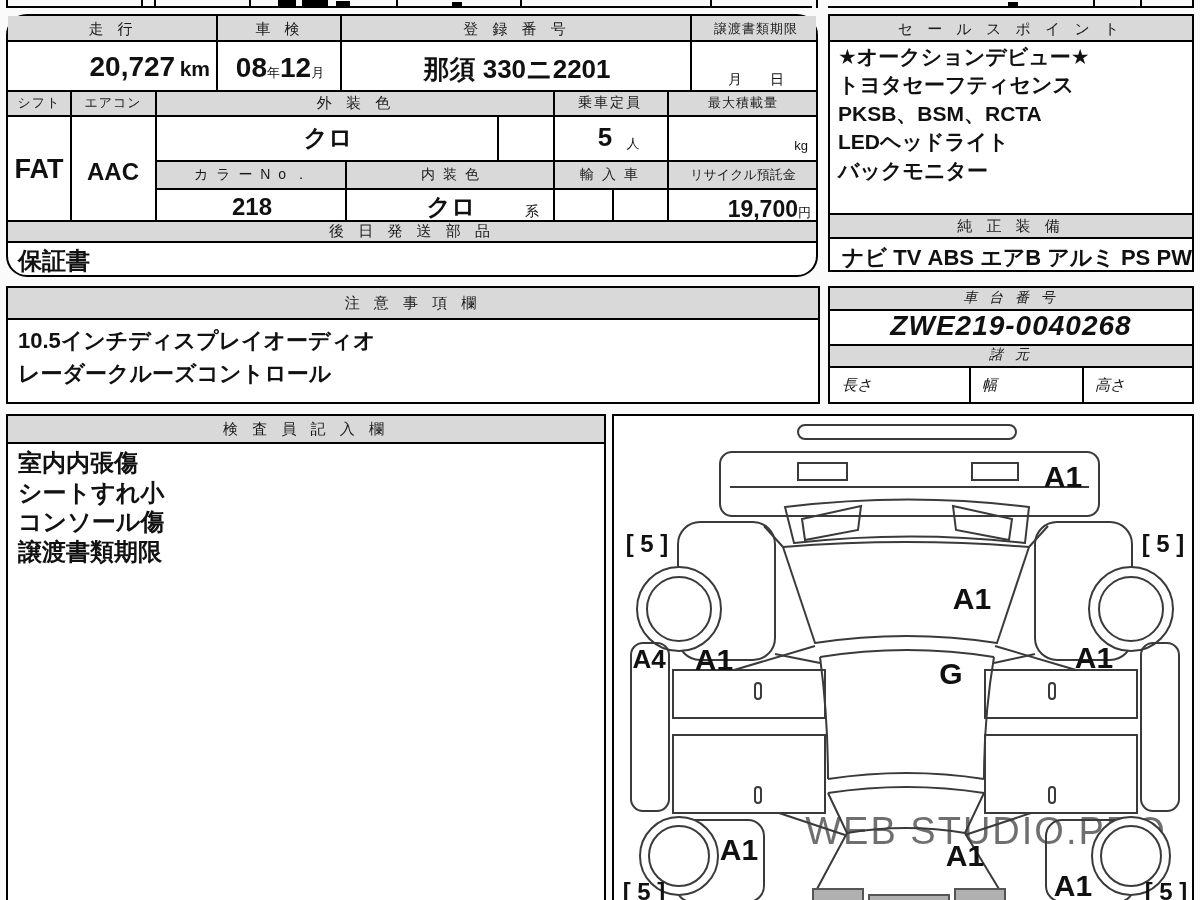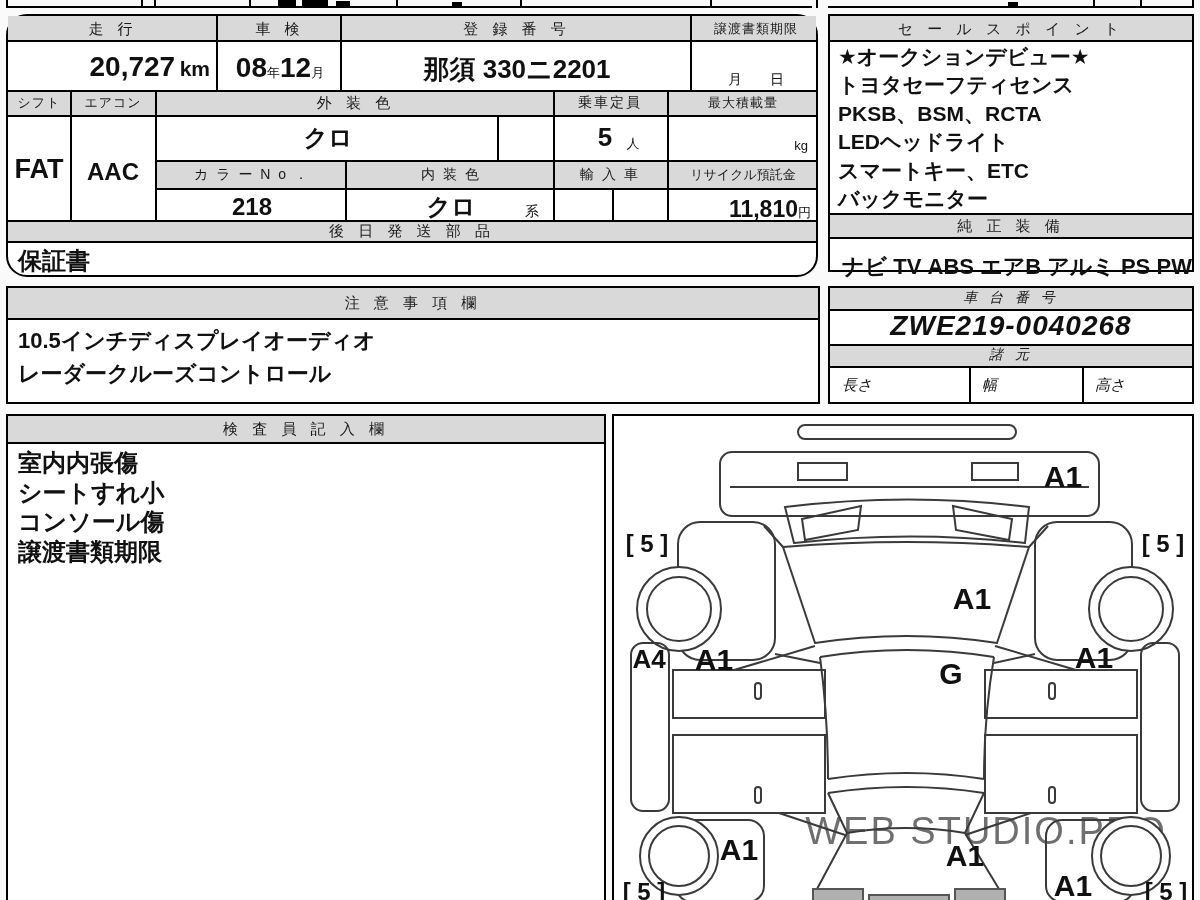--- a/index.html
+++ b/index.html
@@ -103,43 +103,42 @@
     <span class="t rgt u13" style="left:800px;top:129px;">kg</span>
 
     <span class="t ctr hdr-s" style="left:244px;top:159px;">カ ラ ー N o ．</span>
     <span class="t ctr hdr-s" style="left:443px;top:159px;">内 装 色</span>
     <span class="t ctr hdr-s" style="left:602px;top:159px;">輸 入 車</span>
     <span class="t ctr hdr-xs" style="left:735px;top:159px;letter-spacing:0;">リサイクル預託金</span>
 
     <span class="t ctr v24" style="left:244px;top:191px;">218</span>
     <span class="t ctr v24" style="left:443px;top:191px;">クロ</span>
     <span class="t ctr" style="left:524px;top:196px;font-size:14px;">系</span>
-    <span class="t rgt" style="left:803px;top:193px;"><span class="v23">11,810</span><span class="u13">円</span></span>
+    <span class="t rgt" style="left:803px;top:193px;"><span class="v23">19,700</span><span class="u13">円</span></span>
 
     <span class="t ctr hdr" style="left:404px;top:215px;">後 日 発 送 部 品</span>
     <span class="t lft v24" style="left:10px;top:245px;">保証書</span>
   </div>
 
   <div class="box" style="left:828px;top:14px;width:366px;height:258px;">
     <div class="gfill" style="left:0;top:0;width:362px;height:24px;"></div>
     <div class="gfill" style="left:0;top:197px;width:362px;height:24px;"></div>
     <div class="hline" style="left:0;top:24px;width:362px;"></div>
     <div class="hline" style="left:0;top:197px;width:362px;"></div>
     <div class="hline" style="left:0;top:221px;width:362px;"></div>
     <span class="t ctr hdr" style="left:181px;top:13px;">セ ー ル ス ポ イ ン ト</span>
     <div class="lines" style="left:8px;top:27px;font-size:21px;line-height:28.4px;">
       <div>★オークションデビュー★</div>
       <div>トヨタセーフティセンス</div>
       <div>PKSB、BSM、RCTA</div>
       <div>LEDヘッドライト</div>
-      <div>スマートキー、ETC</div>
       <div>バックモニター</div>
     </div>
     <span class="t ctr hdr" style="left:181px;top:210px;">純 正 装 備</span>
-    <div class="equip" style="left:6px;top:233px;width:350px;height:35px;padding:0 6px;">
+    <div class="equip" style="left:6px;top:224px;width:350px;height:35px;padding:0 6px;">
       <span>ナビ</span>
       <span>TV</span>
       <span>ABS</span>
       <span>エアB</span>
       <span>アルミ</span>
       <span>PS</span>
       <span>PW</span>
     </div>
   </div>
 

